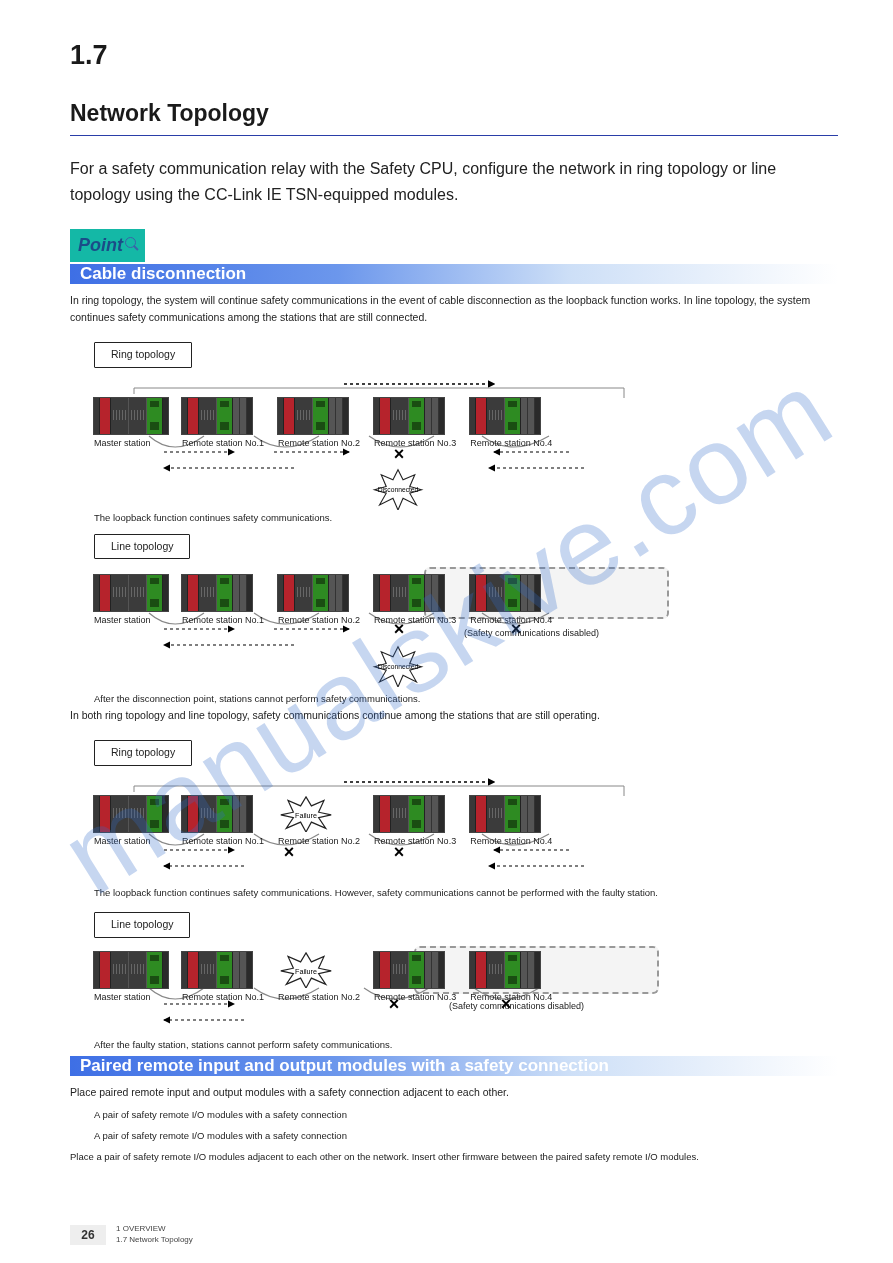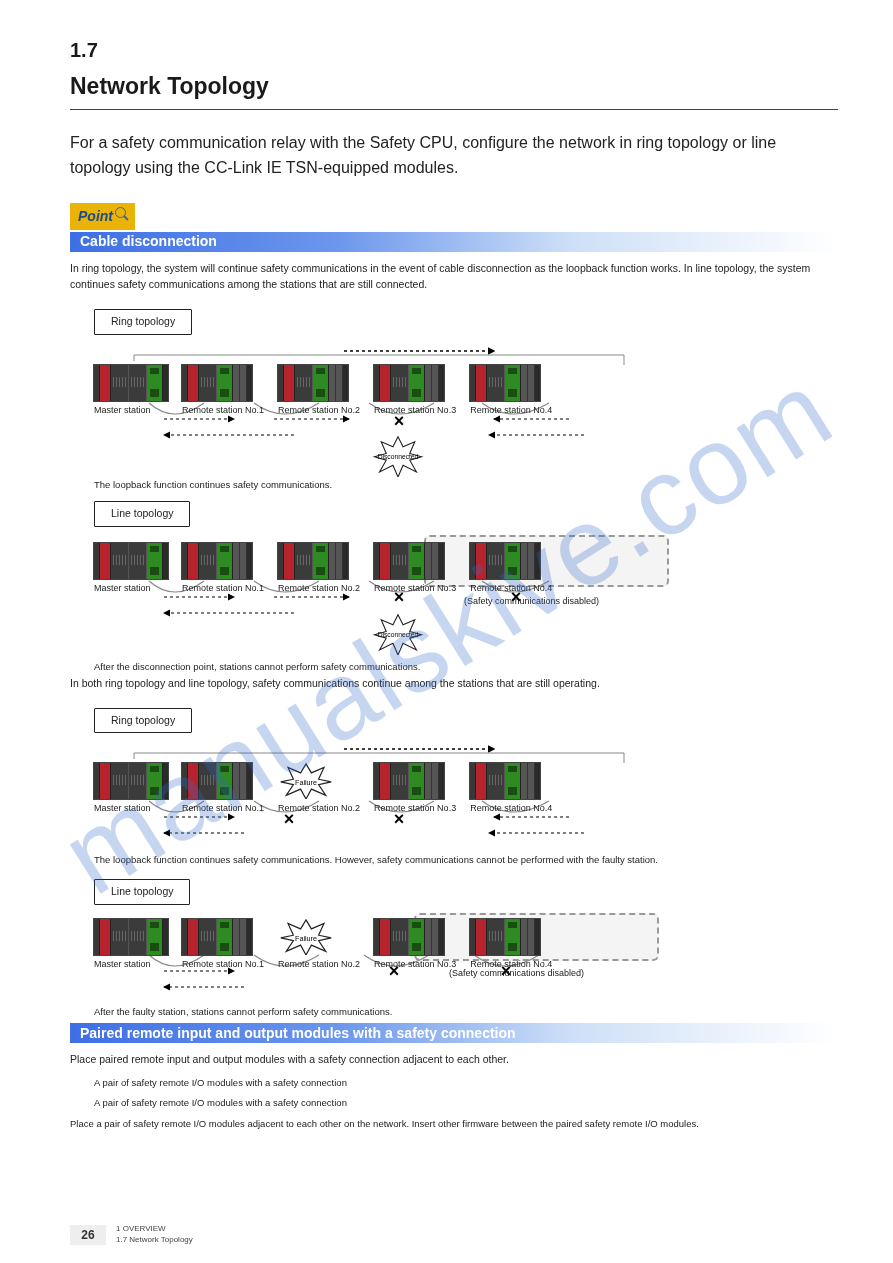--- a/index.html
+++ b/index.html
@@ -7,31 +7,31 @@
     font-family: Arial, sans-serif;
     font-size: 10px;
     line-height: 1.5;
     color: #222;
     width: 893px;
     height: 1263px;
     position: relative;
     background: #fff;
   }
   .page { padding: 35px 55px 20px 70px; }
-  .sec-num { font-size: 20px; font-weight: bold; color: #1a1a1a; margin-bottom: 4px; }
+  .sec-num { font-size: 27px; font-weight: bold; color: #1a1a1a; margin-bottom: 20px; }
   .sec-title { font-size: 23px; font-weight: bold; color: #1a1a1a; margin-bottom: 5px; }
   .hr-blue { border: none; border-top: 1.5px solid #2a3ea8; margin-bottom: 20px; }
   .intro-text { font-size: 16px; color: #222; margin-bottom: 22px; line-height: 1.6; }
   .point-row { display: flex; align-items: flex-start; margin-bottom: 2px; }
   .point-badge {
-    background: #eab308;
+    background: #14b8a6;
     color: #1b4c88;
     font-style: italic;
     font-weight: bold;
-    font-size: 14px;
+    font-size: 18px;
     padding: 3px 6px 3px 8px;
     display: inline-flex;
     align-items: center;
     margin-right: 19px;
     position: relative;
   }
   .point-badge .mag {
     display: inline-block;
     width: 14px; height: 14px;
     position: relative;
@@ -52,21 +52,21 @@
     left: 8px; top: 8px;
   }
   .point-lines { flex: 1; }
   .point-lines hr { border: none; border-top: 1px solid #2b4bd3; margin: 0 0 12px 0; }
   .point-text { font-size: 10.5px; margin: 4px 0 4px 0; color: #222; }
   .grad-bar {
     height: 20px;
     background: linear-gradient(to right, #3e6fe5 0%, #6c97ec 35%, #cddff7 65%, #fff 100%);
     display: flex; align-items: center;
     color: #fff; font-weight: bold;
-    font-size: 14px;
+    font-size: 17px;
     padding-left: 10px;
     margin-bottom: 8px;
   }
   .desc { font-size: 10.5px; line-height: 1.6; margin-bottom: 8px; }
   .label-box {
     display: inline-block;
     border: 1.2px solid #222;
     border-radius: 1px;
     padding: 4px 16px;
     font-size: 10.5px;

